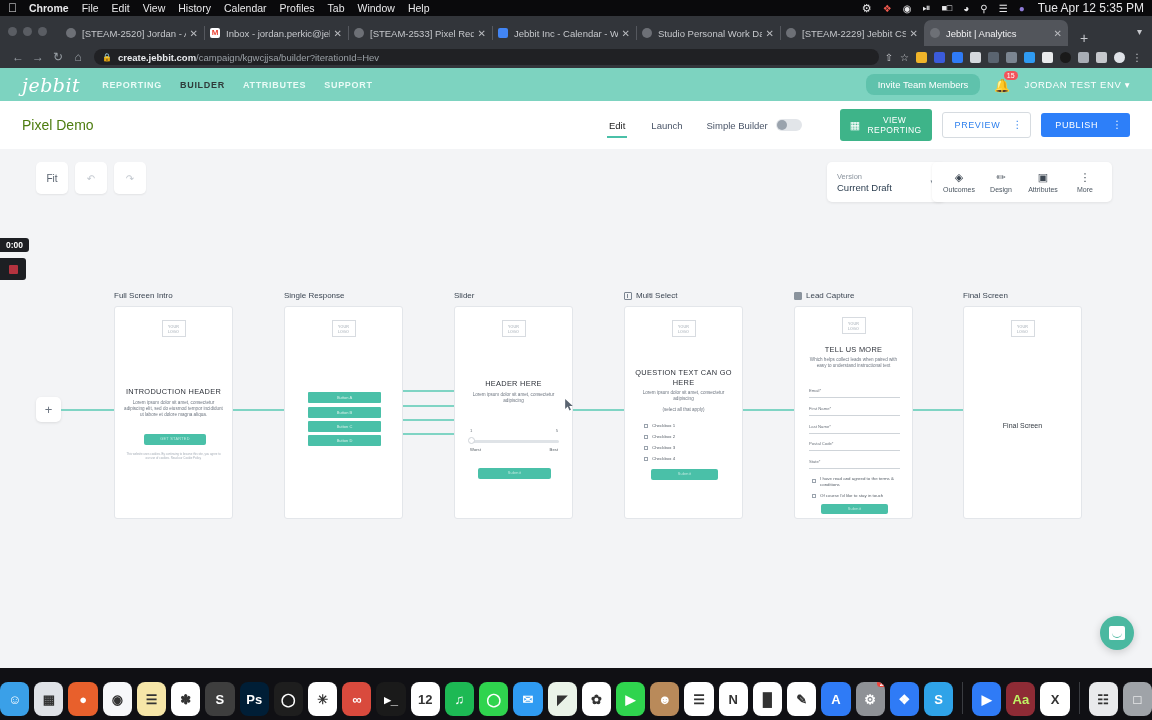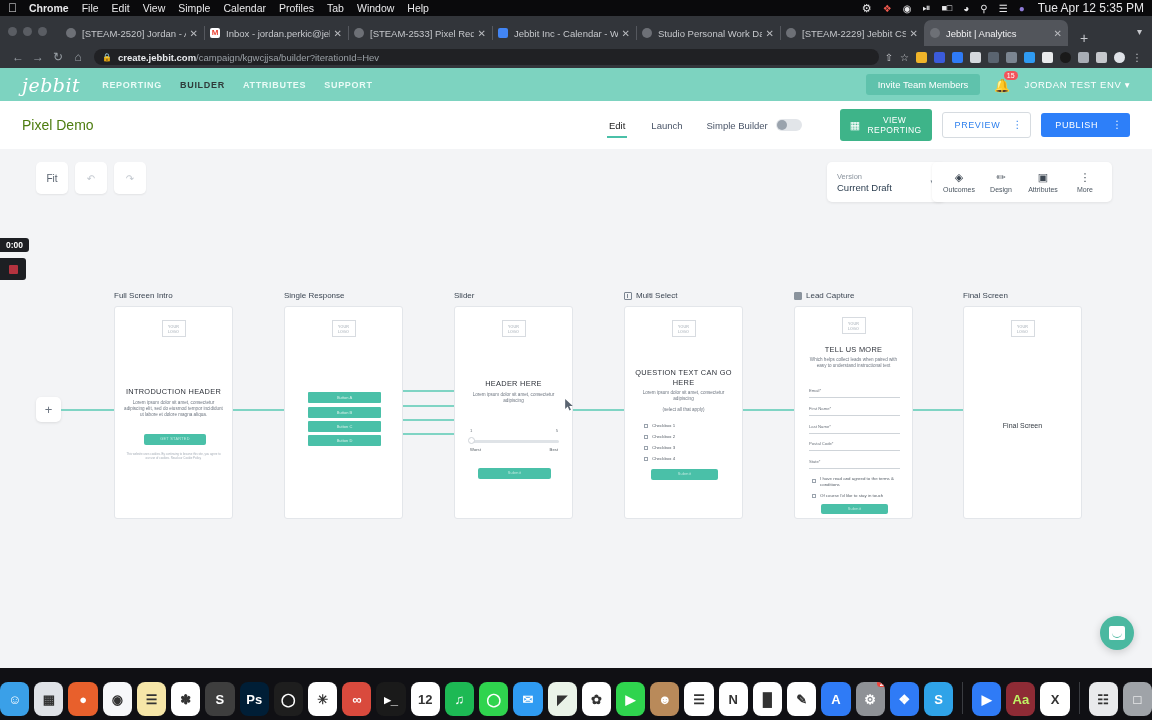--- a/index.html
+++ b/index.html
@@ -61,21 +61,21 @@
 
   
   .appnav {
     position: absolute; top: 68px; left: 0; width: 1152px; height: 33px;
     background: #7dd3c0; display: flex; align-items: center; padding: 0 22px;
   }
   .logo { font-size: 19px; color: #fff; letter-spacing: .5px; font-family: "DejaVu Serif", serif; font-style: italic; margin-right: 22px; }
   .navlink { font-size: 9px; letter-spacing: .7px; color: #e9fbf6; margin-right: 18px; font-weight: bold; }
   .navlink.active { color: #2f3b3a; }
   .navright { margin-left: auto; display: flex; align-items: center; gap: 14px; }
-  .invite { background: #5fc2ac; color: #fff; font-size: 9.5px; padding: 5px 12px; border-radius: 3px; text-align: right; }
+  .invite { background: #5fc2ac; color: #fff; font-size: 9.5px; padding: 5px 12px; border-radius: 8px; text-align: right; }
   .bellwrap { position: relative; }
   .bell { font-size: 13px; color: #fff; }
   .badge {
     position: absolute; top: -5px; right: -7px; background: #f2545b; color: #fff;
     font-size: 7px; border-radius: 8px; padding: 1px 3px; min-width: 12px; text-align: center;
   }
   .userlbl { font-size: 9.5px; color: #fff; letter-spacing: .6px; }
 
   .subbar {
     position: absolute; top: 101px; left: 0; width: 1152px; height: 48px;
@@ -213,21 +213,21 @@
 <body>
 
 <div id="root">
 
   <div class="macbar">
     <span class="apple"></span>
     <span class="mi bold">Chrome</span>
     <span class="mi">File</span>
     <span class="mi">Edit</span>
     <span class="mi">View</span>
-    <span class="mi">Simple</span>
+    <span class="mi">History</span>
     <span class="mi">Calendar</span>
     <span class="mi">Profiles</span>
     <span class="mi">Tab</span>
     <span class="mi">Window</span>
     <span class="mi">Help</span>
     <span class="right">
       <span style="font-size:11px">⚙</span>
       <span style="font-size:10px;color:#f05a4e">❖</span>
       <span style="font-size:10px">◉</span>
       <span style="font-size:10px">⏯</span>

